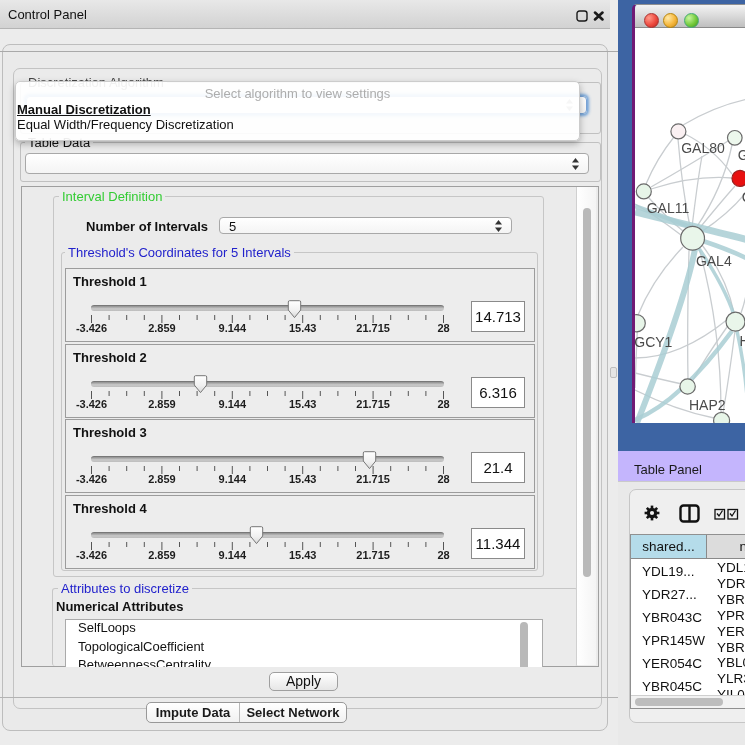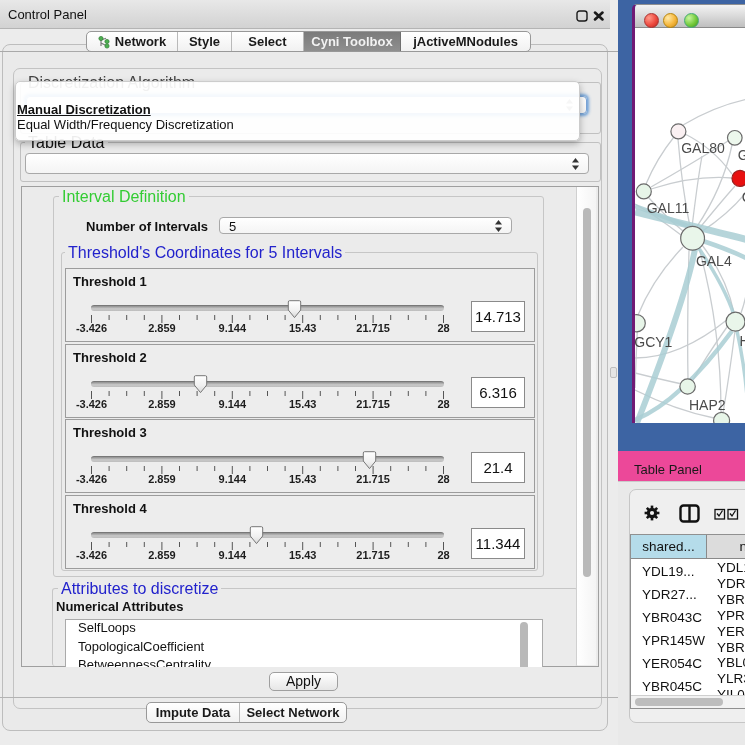--- a/index.html
+++ b/index.html
@@ -20,21 +20,21 @@
   
   .seg{position:absolute;display:flex;height:19px;border:1px solid #989898;
      border-radius:5px;background:linear-gradient(#ffffff,#f1f1f1);overflow:hidden;
      font-size:13px;color:#1a1a1a;font-weight:bold;}
   .seg .s{display:flex;align-items:center;justify-content:center;
      border-right:1px solid #b9b9b9;white-space:nowrap;}
   .seg .s:last-child{border-right:none;}
   .seg .sel{background:linear-gradient(#7b7b7b,#8f8f8f);color:#f2f2f2;border-right:1px solid #6f6f6f;}
   
   .group{position:absolute;border:1px solid #c0c0c0;border-radius:3px;}
-  .gtitle{position:absolute;top:-8px;font-size:16px;background:#ebebeb;padding:0 3px;line-height:15px;}
+  .gtitle{position:absolute;top:-8px;font-size:13px;background:#ebebeb;padding:0 3px;line-height:15px;}
   
   .combo{position:absolute;background:linear-gradient(#ffffff,#f4f4f4);
      border:1px solid #a8a8a8;border-radius:4px;font-size:13px;color:#111;}
   .combo .cv{position:absolute;left:9px;top:50%;transform:translateY(-50%);}
   .arr{position:absolute;right:8px;top:50%;transform:translateY(-50%);width:9px;height:12px;}
   
   .tpanel{position:absolute;left:65px;width:468px;height:72px;background:#ededed;
       border:1px solid #9c9c9c;}
   .tpanel .tt{position:absolute;left:7px;top:5px;font-size:13px;font-weight:bold;color:#111;}
   .tpanel .track{position:absolute;left:25px;top:36px;width:353px;height:5px;border-radius:3px;
@@ -61,55 +61,41 @@
   
   #desktop{left:618px;top:0;width:127px;height:451px;background:#3d64a3;}
   #netwin{position:absolute;left:632px;top:4px;width:113px;height:418px;
      border-radius:5px 0 0 0;overflow:hidden;border-left:3px solid #701a75;border-top:1px solid #909090;}
   #nettb{position:absolute;left:0;top:0;width:113px;height:22px;
      background:linear-gradient(#f4f4f4,#bfbfbf);border-bottom:1px solid #8a8a8a;}
   .tl{position:absolute;top:8px;width:13px;height:13px;border-radius:50%;}
   #netcv{position:absolute;left:0;top:23px;width:113px;height:395px;background:#fff;}
   
   #tparea{left:618px;top:451px;width:127px;height:294px;background:#e9e9e9;}
-  #tptitle{position:absolute;left:0px;top:0px;width:127px;height:30px;background:#ec4899;
+  #tptitle{position:absolute;left:0px;top:0px;width:127px;height:30px;background:#c4b5fd;
      border-bottom:1px solid #cacaca;text-align:right;}
   #tpbox{position:absolute;left:11px;top:38px;width:130px;height:232px;border:1px solid #c6c6c6;
      border-radius:7px;background:#efefef;}
 </style>
 </head>
 <body>
 <div id="root">
 
   <div class="abs" id="leftbg"></div>
   <div class="abs panelA"></div>
   <div class="abs" id="tabline"></div>
   <div class="abs panelB"></div>
   <div class="abs" id="titlebar">
       <span class="t">Control Panel</span>
     <svg class="abs" style="left:576px;top:10px" width="30" height="12" viewBox="0 0 30 12">
       <rect x="1" y="1" width="10" height="10" rx="2.5" fill="none" stroke="#1a1a1a" stroke-width="1.4"></rect>
       <path d="M19 2.2 L26.5 9 M26.5 2.2 L19 9" stroke="#1a1a1a" stroke-width="2.7" stroke-linecap="round" transform="translate(0,0.4)"></path>
     </svg>
   </div>
 
-  <div class="seg" style="left:86px;top:31px;">
-    <div class="s" style="width:90px;">
-      <svg width="13" height="14" viewBox="0 0 13 14" style="margin-right:4px;">
-        <path d="M3 4 L3 11 M3 5 L8 3.2 M3 8 L8 10.5" stroke="#7a7a7a" stroke-width="1.2" fill="none"></path>
-        <circle cx="3" cy="3.5" r="2.1" fill="#4caf50" stroke="#2e7d32" stroke-width="0.7"></circle>
-        <circle cx="9" cy="6.5" r="2.1" fill="#4caf50" stroke="#2e7d32" stroke-width="0.7"></circle>
-        <circle cx="9" cy="11" r="2.1" fill="#4caf50" stroke="#2e7d32" stroke-width="0.7"></circle>
-      </svg>
-      Network</div>
-    <div class="s" style="width:53px;">Style</div>
-    <div class="s" style="width:71px;">Select</div>
-    <div class="s sel" style="width:96px;">Cyni Toolbox</div>
-    <div class="s" style="width:129px;">jActiveMNodules</div>
-  </div>
 
   <div class="group" style="left:20px;top:82px;width:579px;height:50px;">
     <span class="gtitle" style="left:4px;color:#444;">Discretization Algorithm</span>
   </div>
 
   <div class="combo" style="left:26px;top:96px;width:559px;height:16px;
        box-shadow:0 0 3px 1.5px rgba(100,155,215,0.9);border-color:#7aa4d6;">
     <svg class="arr" style="right:12px;" viewBox="0 0 9 12">
         <path d="M4.5 0 L8 4.4 H1 Z" fill="#888"></path>
         <path d="M4.5 12 L8 7.6 H1 Z" fill="#888"></path>
@@ -346,20 +332,21 @@
   <div id="applybtn">Apply</div>
   <div class="abs" style="left:0;top:697px;width:618px;height:1px;background:#b3b3b3;"></div>
   <div class="seg" style="left:146px;top:702px;">
     <div class="s" style="width:92px;">Impute Data</div>
     <div class="s" style="width:106px;">Select Network</div>
   </div>
 
   <div class="abs" style="left:610px;top:367px;width:5px;height:9px;border:1px solid #bdbdbd;border-radius:2px;background:#e4e4e4;"></div>
 
   <div id="popup">
+    <div style="position:absolute;left:0;width:100%;top:4px;text-align:center;color:#adadad;">Select algorithm to view settings</div>
     <div style="position:absolute;left:1px;top:20px;font-weight:bold;text-decoration:underline;">Manual Discretization</div>
     <div style="position:absolute;left:1px;top:35px;">Equal Width/Frequency Discretization</div>
   </div>
 
   <div class="abs" id="desktop"></div>
   <div id="netwin">
     <div id="nettb">
       <div class="tl" style="left:9px; background:radial-gradient(circle at 4px 4px,#ff9a8a,#ee4b40 55%,#b8251d);border:1px solid #a33;"></div>
       <div class="tl" style="left:28px;background:radial-gradient(circle at 4px 4px,#ffe9a8,#f6b73c 55%,#c98a1b);border:1px solid #b8860b;"></div>
       <div class="tl" style="left:49px;background:radial-gradient(circle at 4px 4px,#c8f5a0,#74cb3c 55%,#44901c);border:1px solid #4a7;"></div>

